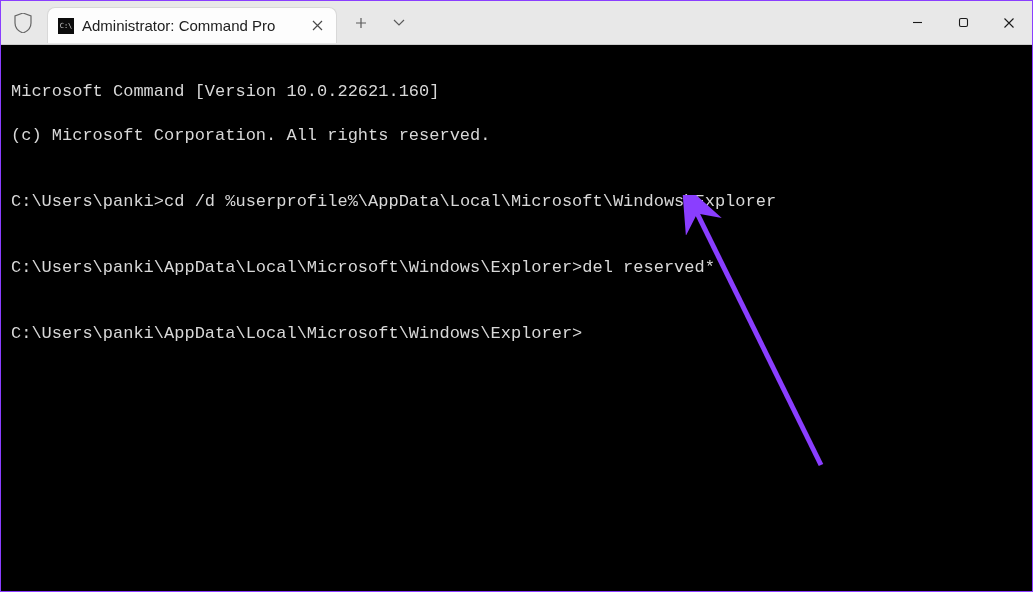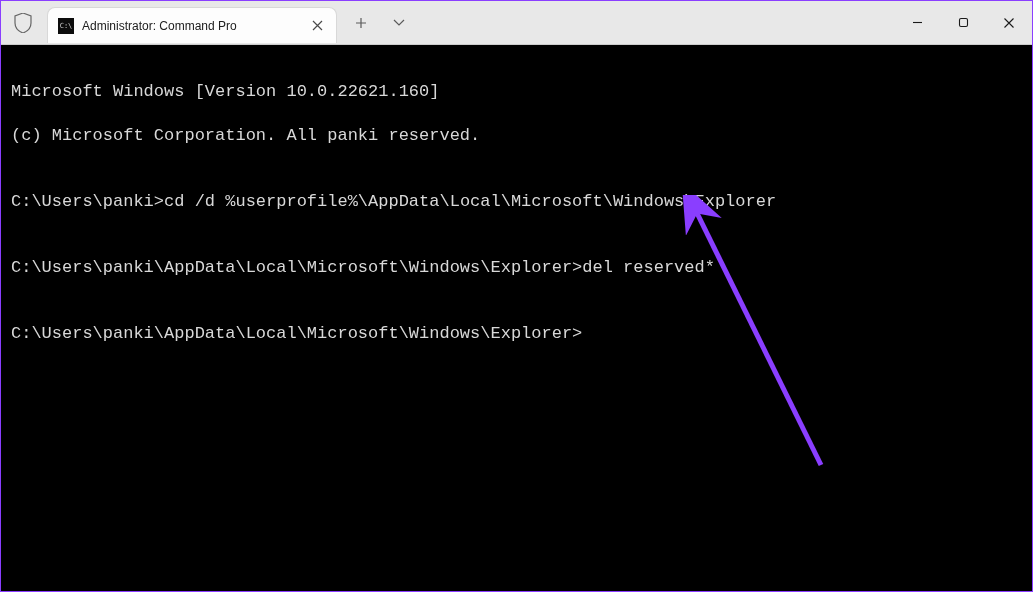--- a/index.html
+++ b/index.html
@@ -50,21 +50,21 @@
       display: flex;
       align-items: center;
       justify-content: center;
       color: #ccc;
       font-size: 7px;
       font-family: monospace;
     }
     .tab-title {
       flex: 1;
       color: #202020;
-      font-size: 12px;
+      font-size: 15px;
       white-space: nowrap;
       overflow: hidden;
     }
     .tab-close {
       width: 18px;
       height: 18px;
       display: flex;
       align-items: center;
       justify-content: center;
       color: #4a4a4a;
@@ -166,22 +166,22 @@
     </div>
     <div class="win-btn">
       <svg width="12" height="12" viewBox="0 0 12 12">
           <path d="M1.5 1.5 L10.5 10.5 M10.5 1.5 L1.5 10.5" stroke="#1a1a1a" stroke-width="1.1"></path>
         </svg>
     </div>
   </div>
 </div>
 
 <div class="terminal">
-<span class="line">Microsoft Windows [Version 10.0.22621.160]</span>
-<span class="line">(c) Microsoft Corporation. All panki reserved.</span>
+<span class="line">Microsoft Command [Version 10.0.22621.160]</span>
+<span class="line">(c) Microsoft Corporation. All rights reserved.</span>
 <span class="line"></span>
 <span class="line"><span>C:\Users\panki&gt;</span><span>cd /d %userprofile%\AppData\Local\Microsoft\Windows\Explorer</span></span>
 <span class="line"></span>
 <span class="line"><span>C:\Users\panki\AppData\Local\Microsoft\Windows\Explorer&gt;</span><span>del reserved*</span></span>
 <span class="line"></span>
 <span class="line"><span>C:\Users\panki\AppData\Local\Microsoft\Windows\Explorer&gt;</span></span>
 
   <svg class="arrow-annotation" style="left:680px; top:150px;" width="170" height="280" viewBox="0 0 170 280">
     <defs>
       <marker id="ahead" markerWidth="12" markerHeight="12" refX="4" refY="4" orient="auto">

